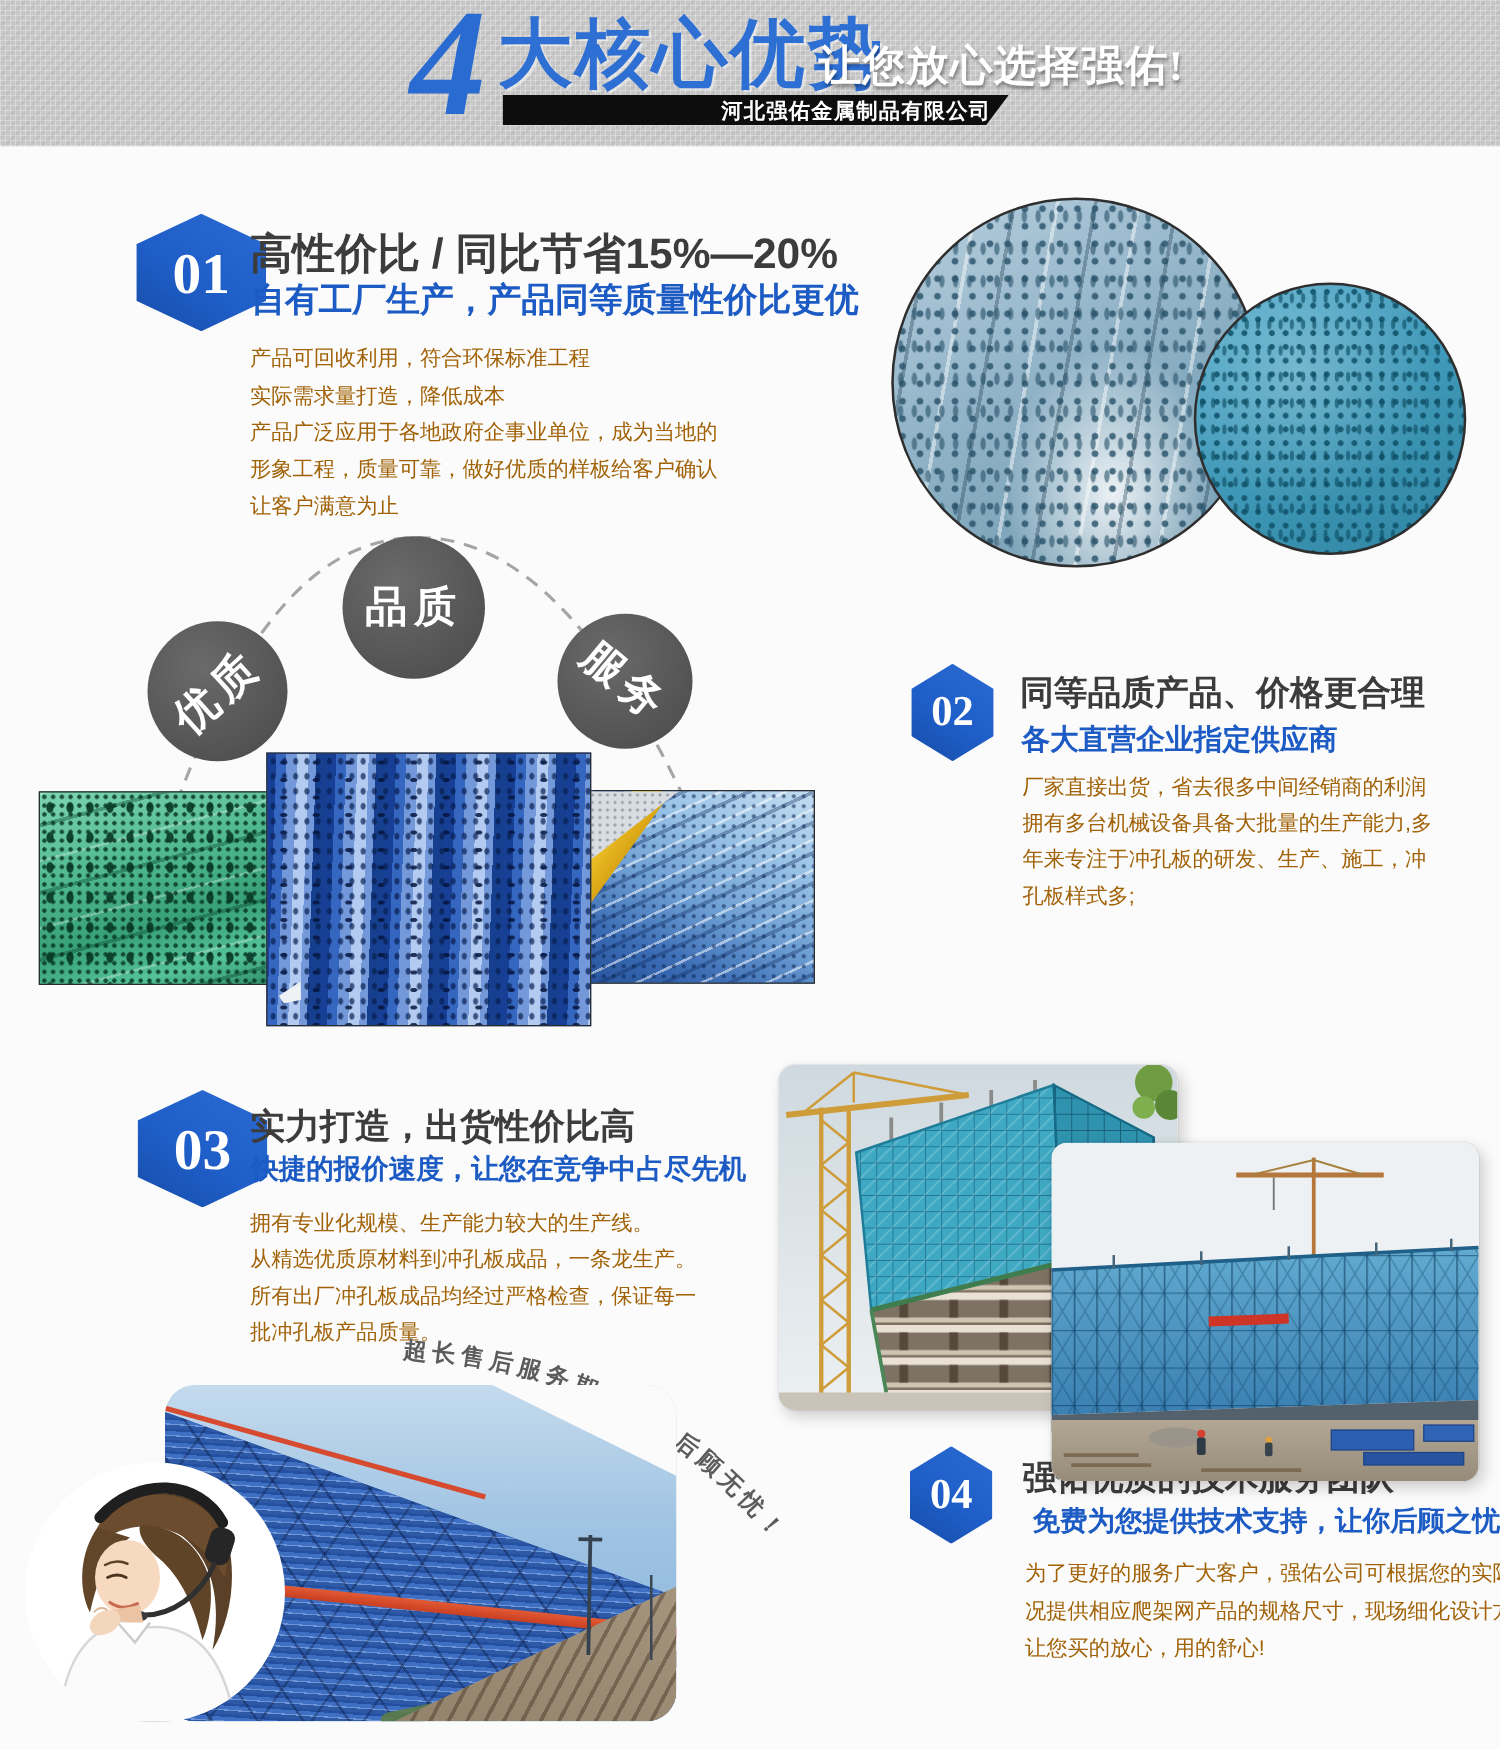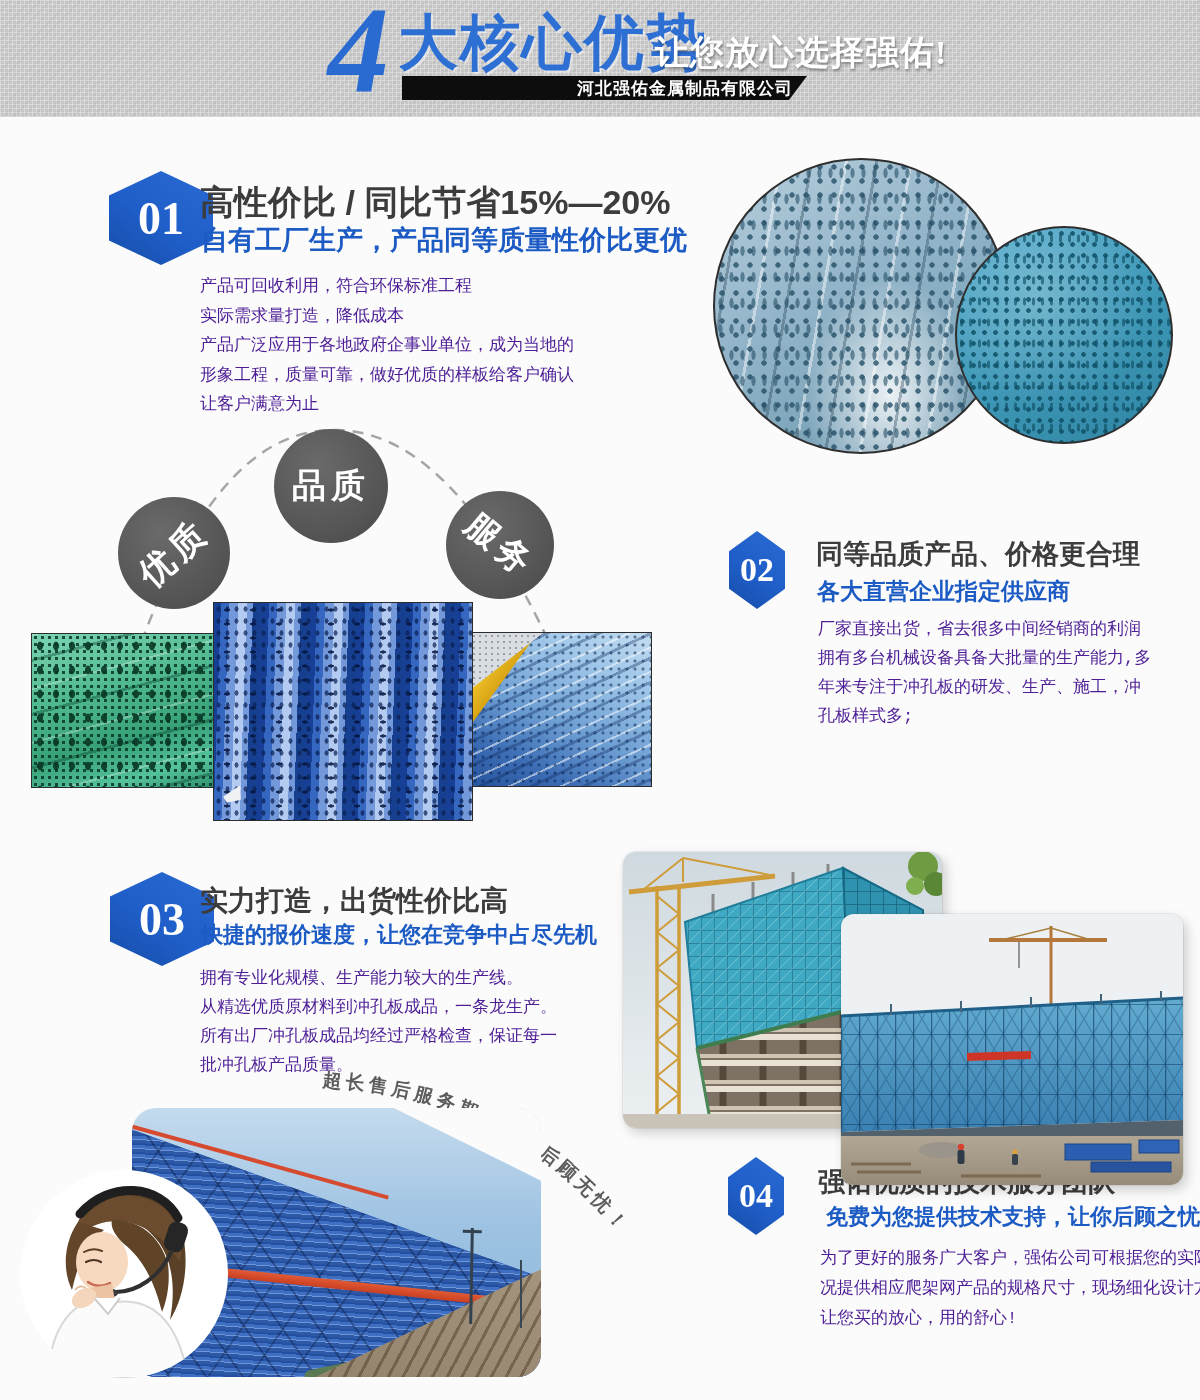--- a/index.html
+++ b/index.html
@@ -25,29 +25,29 @@
          clip-path:polygon(0 0,100% 0,calc(100% - 18px) 100%,0 100%);
          display:flex;align-items:center;justify-content:flex-end;}
   .hdr-band span{color:#fff;font-size:17px;font-weight:bold;letter-spacing:1px;padding-right:14px;}
 
   
   .hex{position:absolute;display:flex;align-items:center;justify-content:center;
        background:linear-gradient(215deg,#2a6ad2 0%,#1f5ec8 55%,#164da8 100%);
        clip-path:polygon(50% 0%,100% 26%,100% 74%,50% 100%,0% 74%,0% 26%);
        color:#fff;font-family:"Liberation Serif","DejaVu Serif",serif;font-weight:700;}
   .hex-lg{width:104px;height:94px;font-size:46px;}
-  .hex-sm{width:56px;height:78px;font-size:34px;}
+  .hex-sm{width:66px;height:78px;font-size:34px;}
 
   
   .sec-title{position:absolute;color:#3c3c3c;font-weight:bold;}
   .t-sans{font-family:"Liberation Sans","DejaVu Sans",sans-serif;}
   .t-serif{font-family:"Liberation Serif","DejaVu Serif",serif;font-weight:900;}
   .sec-sub{position:absolute;color:#1c5bc4;font-family:"Liberation Serif","DejaVu Serif",serif;
            font-weight:900;}
-  .sec-body{position:absolute;color:#4c1d95;font-size:17px;font-family:Liberation Mono, monospace;}
+  .sec-body{position:absolute;color:#a16207;font-size:17px;}
   .sec-body div{white-space:nowrap;}
 
   
   .gcirc{position:absolute;border-radius:50%;
          background:radial-gradient(circle at 38% 32%,#6a6a6a,#535353 70%,#484848 100%);
          display:flex;align-items:center;justify-content:center;}
   .gcirc span{color:#fff;font-weight:bold;letter-spacing:5px;}
 
   
   .photo{position:absolute;border:1px solid #2c2c2c;overflow:hidden;}

